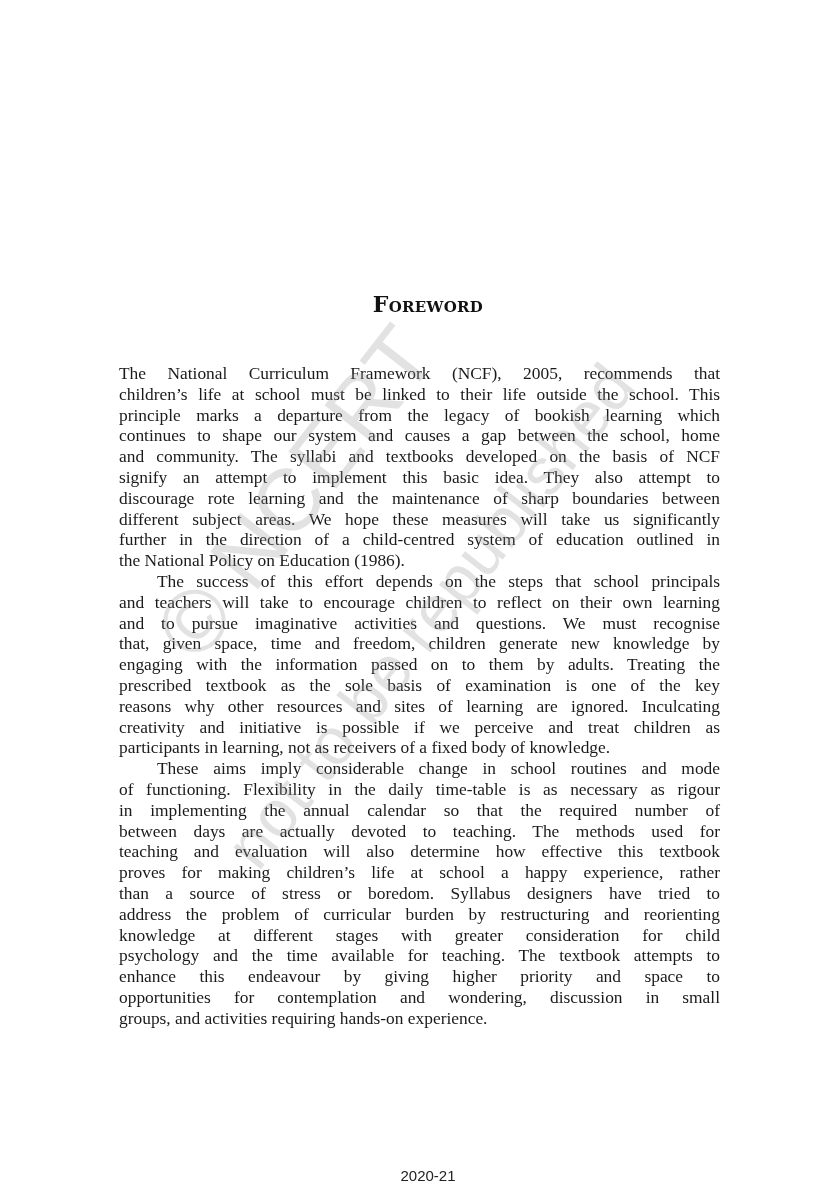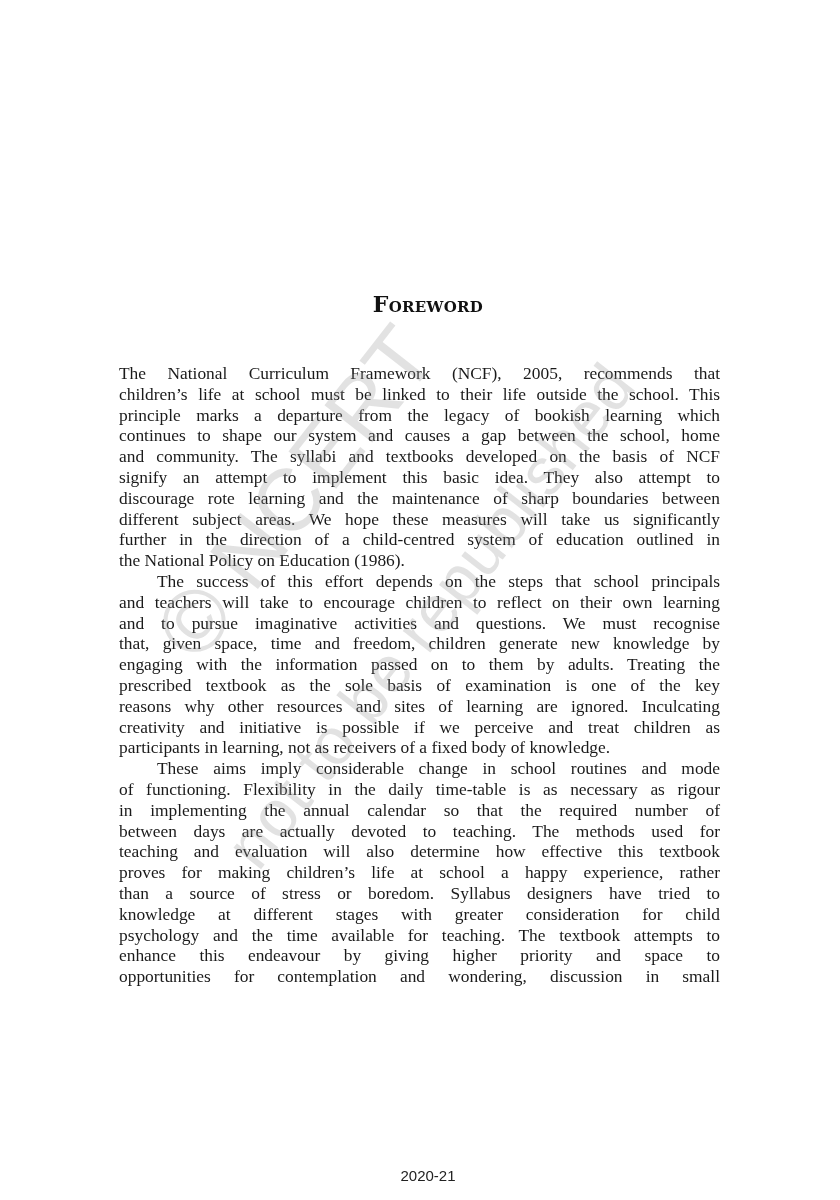--- a/index.html
+++ b/index.html
@@ -69,24 +69,26 @@
     </div>
 
     <div>
       <span class="line indent">These aims imply considerable change in school routines and mode</span>
       <span class="line">of functioning. Flexibility in the daily time-table is as necessary as rigour</span>
       <span class="line">in implementing the annual calendar so that the required number of</span>
       <span class="line">between days are actually devoted to teaching. The methods used for</span>
       <span class="line">teaching and evaluation will also determine how effective this textbook</span>
       <span class="line">proves for making children’s life at school a happy experience, rather</span>
       <span class="line">than a source of stress or boredom. Syllabus designers have tried to</span>
+      <span class="line">address the problem of curricular burden by restructuring and reorienting</span>
       <span class="line">knowledge at different stages with greater consideration for child</span>
       <span class="line">psychology and the time available for teaching. The textbook attempts to</span>
       <span class="line">enhance this endeavour by giving higher priority and space to</span>
       <span class="line">opportunities for contemplation and wondering, discussion in small</span>
+      <span class="line last">groups, and activities requiring hands-on experience.</span>
     </div>
 
   </div>
 
   <div class="watermark wm1">© NCERT</div>
   <div class="watermark wm2">not to be republished</div>
 
   <div class="footer">2020-21</div>
 </div>
 

